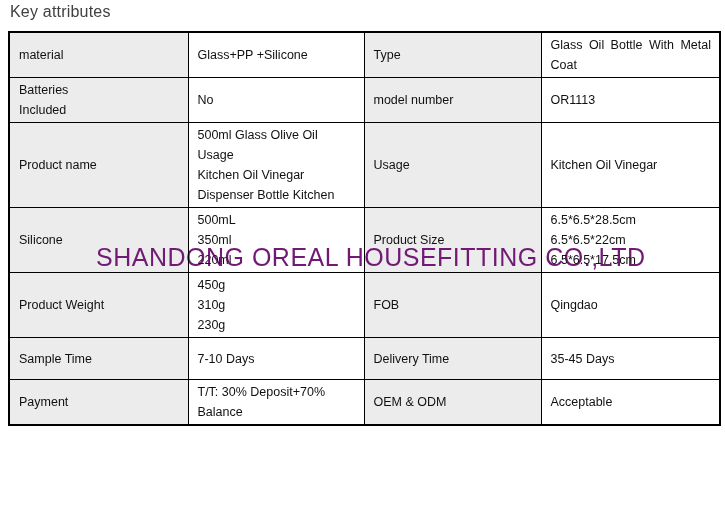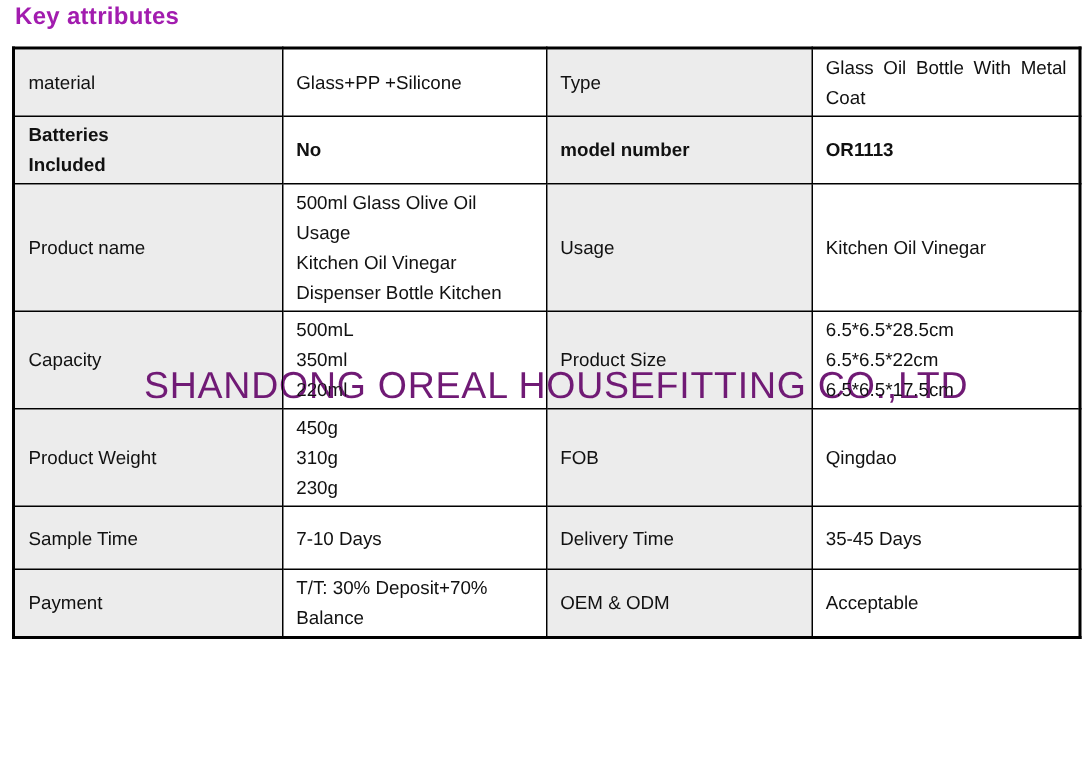--- a/index.html
+++ b/index.html
@@ -3,21 +3,21 @@
 <meta charset="utf-8">
 <style>
   html,body{margin:0;padding:0;background:#ffffff;}
   body{
     width:725px;height:515px;position:relative;overflow:hidden;
     font-family:"Liberation Sans","DejaVu Sans",sans-serif;
     color:#111;
   }
   .page-title{
     position:absolute;left:10px;top:1px;
-    font-size:16px;line-height:22px;color:#a21caf;font-weight:700;
+    font-size:16px;line-height:22px;color:#404040;font-weight:400;
     letter-spacing:0.2px;
   }
   .table-wrap{position:absolute;left:8px;top:31px;}
   table.attrs{
     border-collapse:collapse;
     table-layout:fixed;
     width:711px;
     border:2px solid #000;
   }
   table.attrs td{
@@ -27,21 +27,21 @@
     font-size:12.5px;
     line-height:20px;
     white-space:pre-line;
     overflow:hidden;
   }
   td.lbl{background:#ececec;}
   td.val{background:#ffffff;}
   td.justify-lines{text-align:justify;text-align-last:justify;}
   td.justify-lines{-moz-text-align-last:justify;}
   col.c1{width:179px;} col.c2{width:176px;} col.c3{width:177px;} col.c4{width:179px;}
-  tr.h41{height:41px;} tr.h39{height:39px;} tr.h44{height:44px;font-weight:bold;}
+  tr.h41{height:41px;} tr.h39{height:39px;} tr.h44{height:44px;}
   tr.h43{height:43px;} tr.h62{height:62px;} tr.h63{height:63px;} tr.h42{height:42px;}
   .watermark{
     position:absolute;left:96px;top:243px;z-index:5;
     font-size:25px;line-height:28px;letter-spacing:0.5px;
     color:#701a75;white-space:nowrap;
     mix-blend-mode:darken;
     pointer-events:none;
   }
 </style>
 </head>
@@ -74,21 +74,21 @@
       </tr>
       <tr class="h62">
         <td class="lbl">Product name</td>
         <td class="val">500ml Glass Olive Oil Usage
 Kitchen Oil Vinegar
 Dispenser Bottle Kitchen</td>
         <td class="lbl">Usage</td>
         <td class="val">Kitchen Oil Vinegar</td>
       </tr>
       <tr class="h63">
-        <td class="lbl">Capacity</td>
+        <td class="lbl">Silicone</td>
         <td class="val">500mL
 350ml
 220ml</td>
         <td class="lbl">Product Size</td>
         <td class="val">6.5*6.5*28.5cm
 6.5*6.5*22cm
 6.5*6.5*17.5cm</td>
       </tr>
       <tr class="h63">
         <td class="lbl">Product Weight</td>

